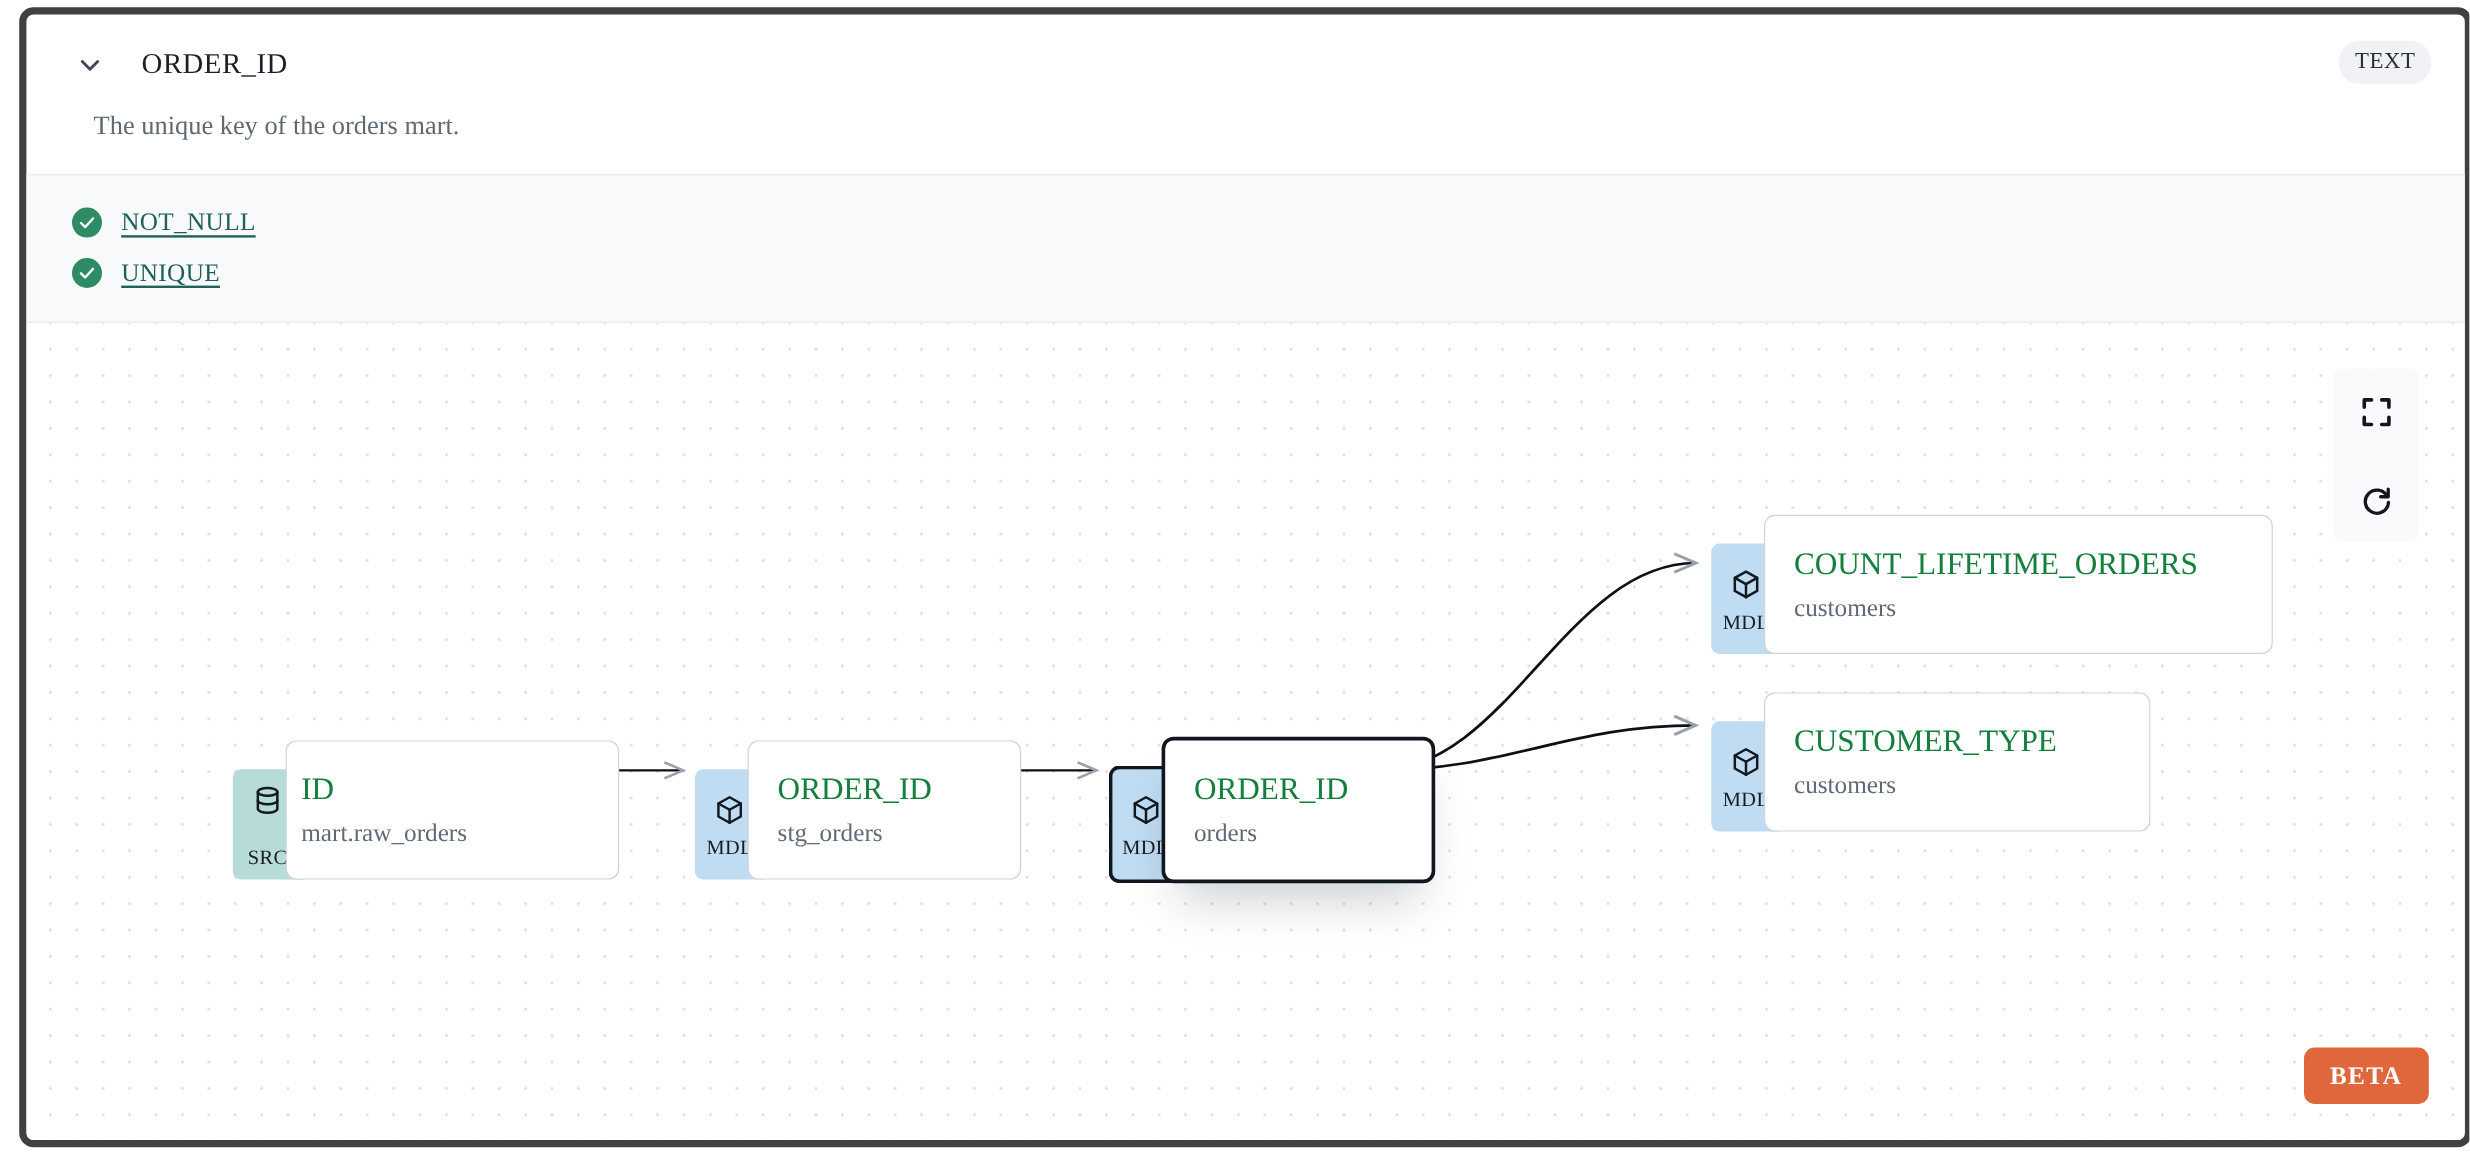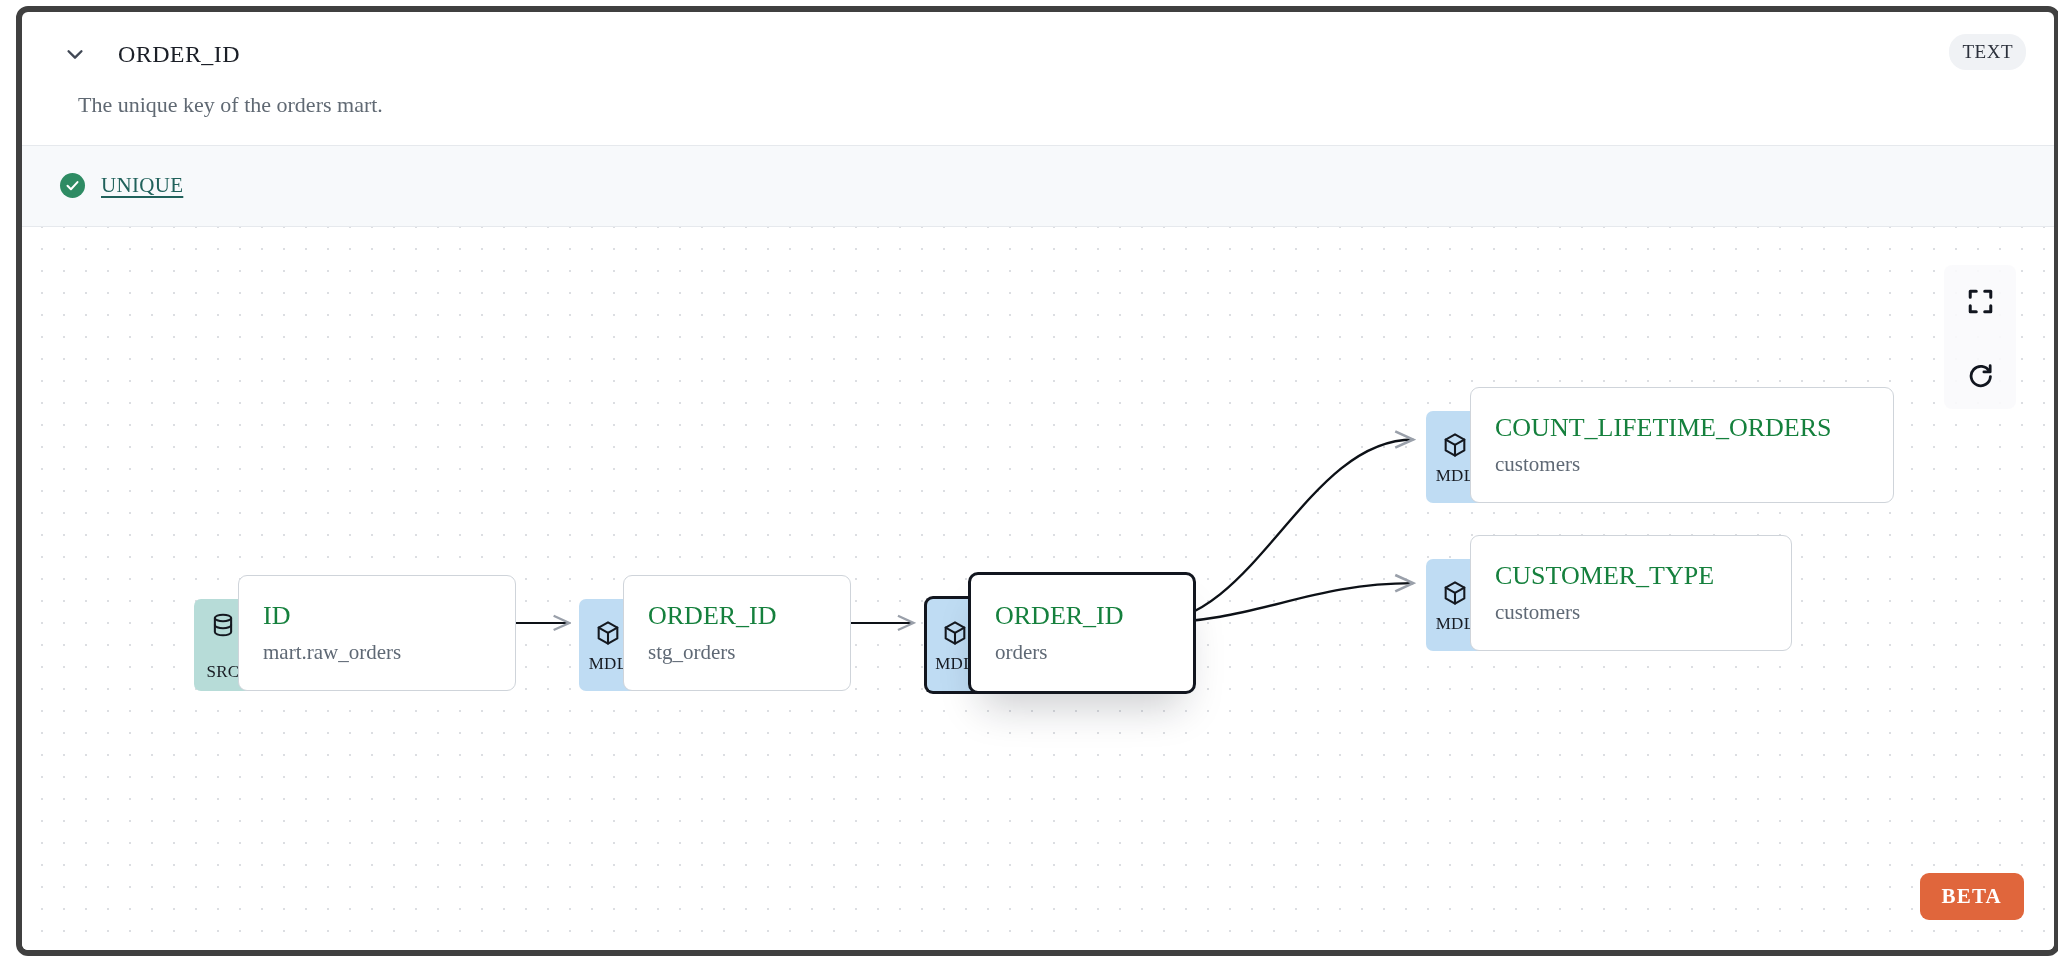--- a/index.html
+++ b/index.html
@@ -269,20 +269,28 @@
       <div class="description">The unique key of the orders mart.</div>
     </div>
 
     <div class="tests">
       <div class="test-row">
         <span class="check-icon">
           <svg width="15" height="15" viewBox="0 0 24 24" fill="none" stroke="#ffffff" stroke-width="3.2" stroke-linecap="round" stroke-linejoin="round">
             <polyline points="4,12.5 9.5,18 20,6.5"></polyline>
           </svg>
         </span>
+        <a class="test-link">NOT_NULL</a>
+      </div>
+      <div class="test-row">
+        <span class="check-icon">
+          <svg width="15" height="15" viewBox="0 0 24 24" fill="none" stroke="#ffffff" stroke-width="3.2" stroke-linecap="round" stroke-linejoin="round">
+            <polyline points="4,12.5 9.5,18 20,6.5"></polyline>
+          </svg>
+        </span>
         <a class="test-link">UNIQUE</a>
       </div>
     </div>
 
     <div class="canvas">
 
       <svg class="edges-svg" viewBox="0 0 2042 745" preserveAspectRatio="none">
         <defs>
           <marker id="arw" markerWidth="9" markerHeight="9" refX="8" refY="4.5" orient="auto" markerUnits="strokeWidth">
             <path d="M0.5,1 L8,4.5 L0.5,8" fill="none" stroke="#9aa0aa" stroke-width="1.1"></path>
@@ -302,21 +310,21 @@
         <div class="node-badge badge-src">
           <span class="bi">
             <svg width="26" height="26" viewBox="0 0 24 24" fill="none" stroke="#14181f" stroke-width="1.9" stroke-linecap="round" stroke-linejoin="round">
               <ellipse cx="12" cy="5.5" rx="7.5" ry="3"></ellipse>
               <path d="M4.5 5.5 v13 c0 1.66 3.36 3 7.5 3 s7.5 -1.34 7.5 -3 v-13"></path>
               <path d="M4.5 12 c0 1.66 3.36 3 7.5 3 s7.5 -1.34 7.5 -3"></path>
             </svg>
           </span>
           <span class="btxt">SRC</span>
         </div>
-        <div class="node-body" style="width:278px;">
+        <div class="node-body" style="width:278px;padding-left:12px;">
           <div class="node-name">ID</div>
           <div class="node-sub">mart.raw_orders</div>
         </div>
       </div>
 
       <div class="node" style="left:557px; top:348px; height:116px;">
         <div class="node-badge badge-mdl">
           <span class="bi">
             <svg width="26" height="26" viewBox="0 0 24 24" fill="none" stroke="#14181f" stroke-width="1.9" stroke-linecap="round" stroke-linejoin="round">
               <path d="M12 2.2 L20.6 7 v10 L12 21.8 L3.4 17 V7 Z"></path>

